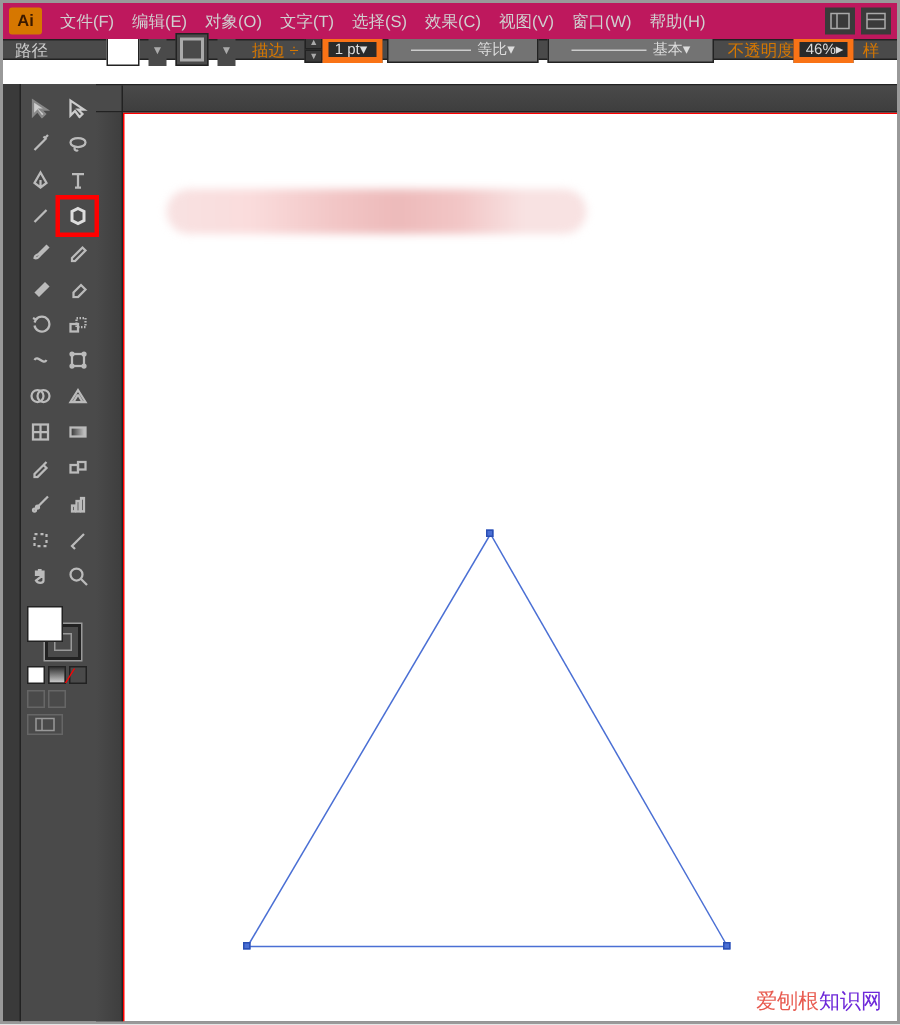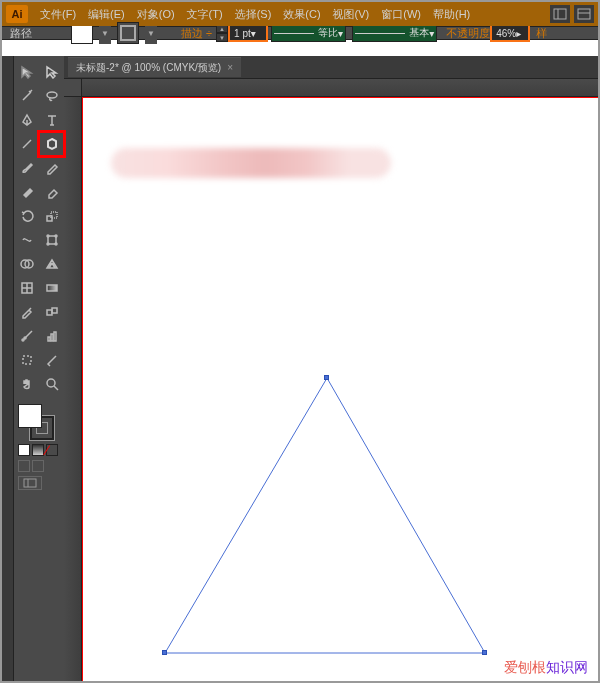--- a/index.html
+++ b/index.html
@@ -1,35 +1,35 @@
 <!DOCTYPE html>
 <html><head>
   <meta charset="utf-8">
   <style>
     * { box-sizing: border-box; margin: 0; padding: 0; }
     body { font-family: "Microsoft YaHei", sans-serif; background: #fff; width: 600px; height: 683px; overflow: hidden; position: relative; }
     .app-frame { border: 2px solid #999; width: 600px; height: 683px; position: relative; overflow: hidden; }
-    .menubar { background: #a16207; height: 24px; display: flex; align-items: center; padding: 0 0 0 4px; position: relative; }
+    .menubar { background: #be185d; height: 24px; display: flex; align-items: center; padding: 0 0 0 4px; position: relative; }
     .app-logo { width: 22px; height: 18px; background: #d67700; color: #3a1900; font-weight: bold; font-size: 11px; display: flex; align-items: center; justify-content: center; border-radius: 2px; margin-right: 6px; }
     .menu-item { color: #d0d0d0; font-size: 11px; padding: 0 6px; cursor: default; }
     .menubar-right { position: absolute; right: 4px; display: flex; align-items: center; gap: 4px; }
     .menubar-right .icon-btn { width: 20px; height: 18px; background: #3a3a3a; display: flex; align-items: center; justify-content: center; }
     .menubar-right .icon-btn svg { stroke: #aaa; fill: none; }
     .optionsbar { background: #4a4a4a; height: 14px; display: flex; align-items: center; padding: 0 8px; font-size: 11px; color: #ccc; border-top: 1px solid #222; border-bottom: 1px solid #222; }
     .optionsbar .label { margin-right: 6px; }
     .swatch { width: 22px; height: 22px; border: 1px solid #222; display: inline-block; margin: 0 3px; }
     .swatch.white { background: #fff; }
     .swatch.none { background: #4a4a4a; position: relative; }
     .swatch.none::after { content: ""; position: absolute; left: 2px; top: 2px; right: 2px; bottom: 2px; border: 2px solid #aaa; }
     .swatch.arrow { width: 12px; background: #4a4a4a; border: none; color: #aaa; font-size: 8px; display: flex; align-items: center; justify-content: center; }
-    .stroke-label { color: #d67700; margin: 0 4px 0 21px; text-align: center; }
-    .num-input { width: 40px; height: 18px; background: #2a2a2a; color: #ddd; border: 2px solid #f97316; font-size: 10px; text-align: right; padding: 0 4px; display: inline-flex; align-items: center; }
+    .stroke-label { color: #d67700; margin: 0 4px 0 8px; text-align: center; }
+    .num-input { width: 40px; height: 18px; background: #2a2a2a; color: #ddd; border: 4px solid #f97316; font-size: 10px; text-align: right; padding: 0 4px; display: inline-flex; align-items: center; }
     .num-stepper { width: 12px; display: flex; flex-direction: column; }
     .num-stepper .st { height: 9px; background: #3a3a3a; border: 1px solid #222; font-size: 6px; color: #aaa; display: flex; align-items: center; justify-content: center; }
-    .select-like { height: 18px; background: #14532d; color: #ddd; border: 1px solid #222; font-size: 10px; display: inline-flex; align-items: center; padding: 0 2px; margin: 0 3px; }
+    .select-like { height: 18px; background: #737373; color: #ddd; border: 1px solid #222; font-size: 10px; display: inline-flex; align-items: center; padding: 0 15px; margin: 0 3px; }
     .select-like .sline { width: 40px; height: 0; border-top: 1px solid #ccc; margin-right: 4px; }
     .select-like.long .sline { width: 50px; }
     .opacity-label { color: #d67700; margin-left: 6px; }
     .content-area { position: absolute; top: 54px; left: 0; right: 0; bottom: 0; display: flex; background: #4a4a4a; }
     .tool-strip { width: 12px; background: #3a3a3a; border-right: 1px solid #222; position: relative; }
     .tool-strip .tab { position: absolute; top: 40px; width: 10px; height: 40px; background: #3a3a3a; }
     .toolbar { width: 50px; background: #4a4a4a; display: flex; flex-direction: column; padding-top: 4px; }
     .tool-row { display: flex; height: 24px; }
     .tool { width: 25px; height: 24px; display: flex; align-items: center; justify-content: center; color: #ccc; font-size: 13px; position: relative; }
     .tool svg { stroke: #bbb; fill: none; stroke-width: 1.5; }
@@ -327,26 +327,20 @@
               <svg width="14" height="10" viewBox="0 0 14 10" stroke="#999" fill="none">
                 <rect x="1" y="1" width="12" height="8"></rect>
                 <line x1="5" y1="1" x2="5" y2="9"></line>
               </svg>
             </div>
         </div>
       </div>
     </div>
 
     <div class="doc-area">
-      <div class="tab-bar">
-        <div class="doc-tab">
-          <span>未标题-2* @ 100% (CMYK/预览)</span>
-          <span class="close-x">×</span>
-        </div>
-      </div>
       <div class="rulers-and-canvas">
         <div class="ruler-corner"></div>
         <div class="ruler-h"></div>
         <div class="ruler-v"></div>
         <div class="canvas-view">
           <div class="artboard">
             <div class="redacted"></div>
             <div class="triangle">
               <svg width="330" height="285" viewBox="0 0 330 285">
                 <line x1="162" y1="0" x2="0" y2="275"></line>

